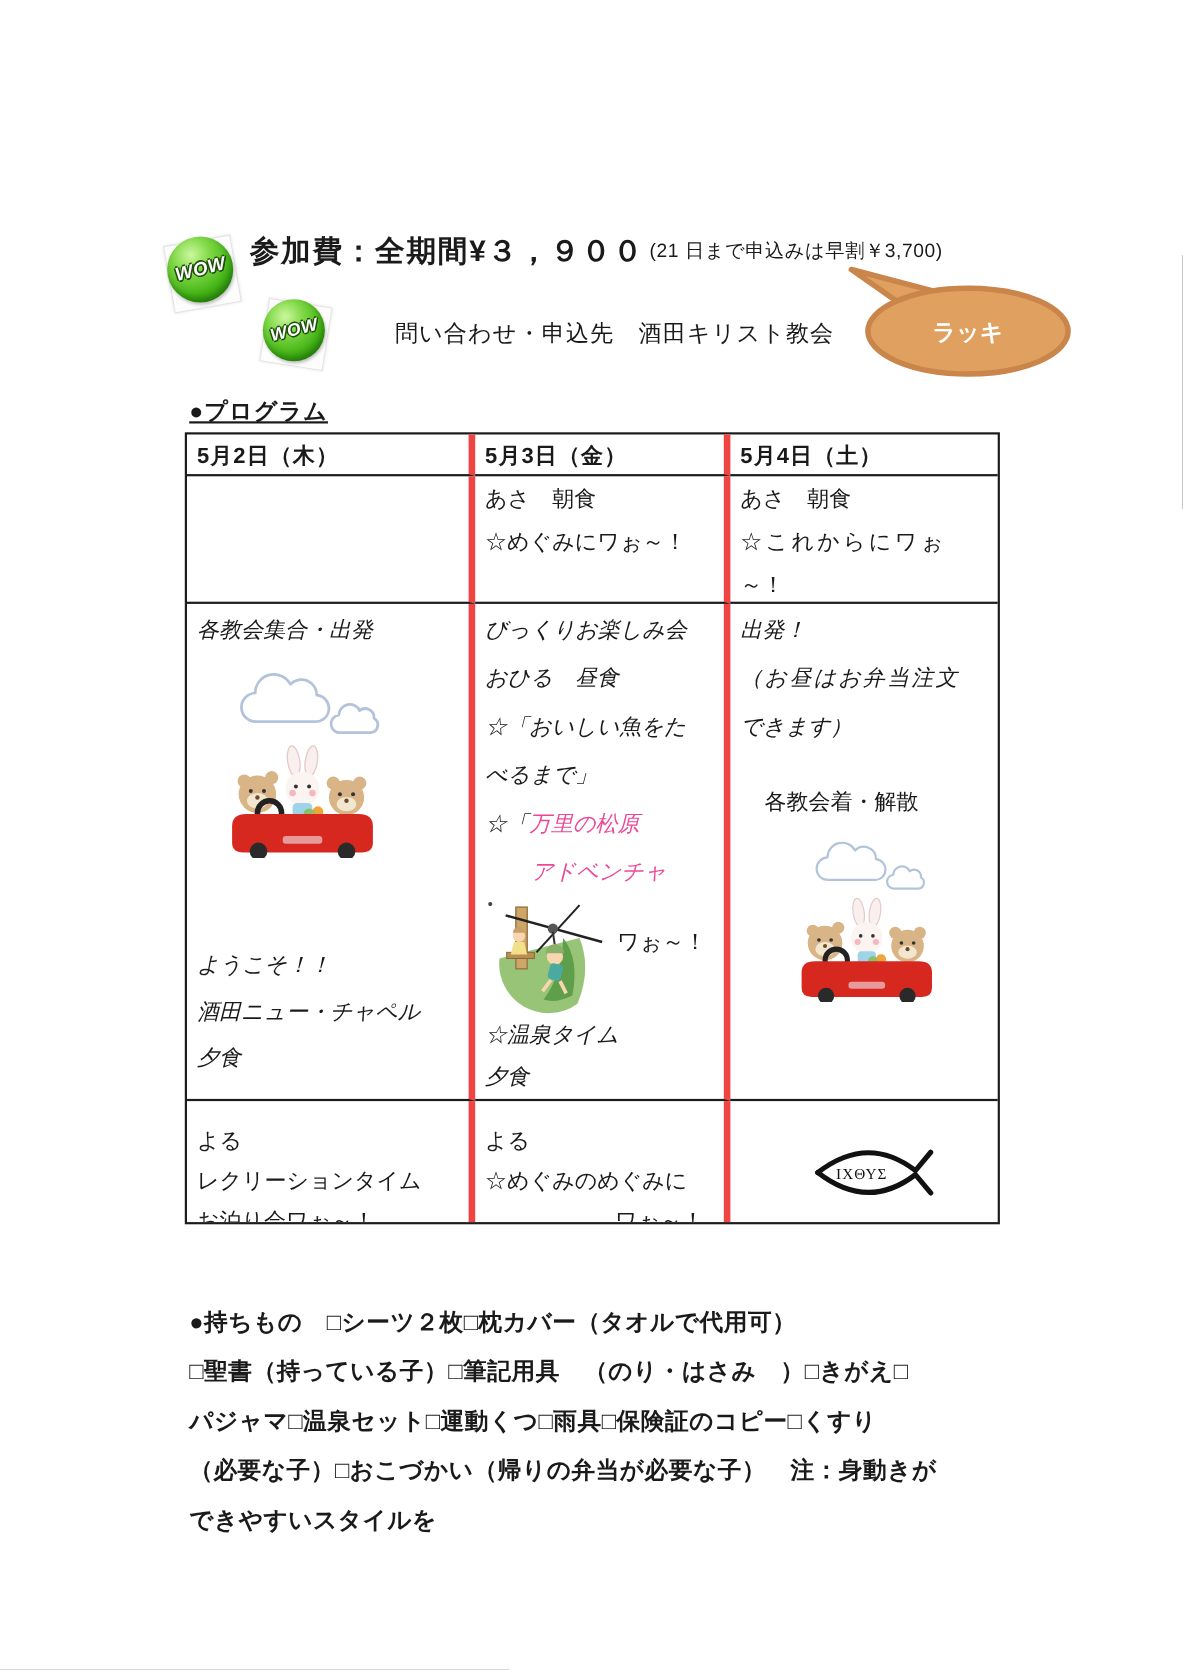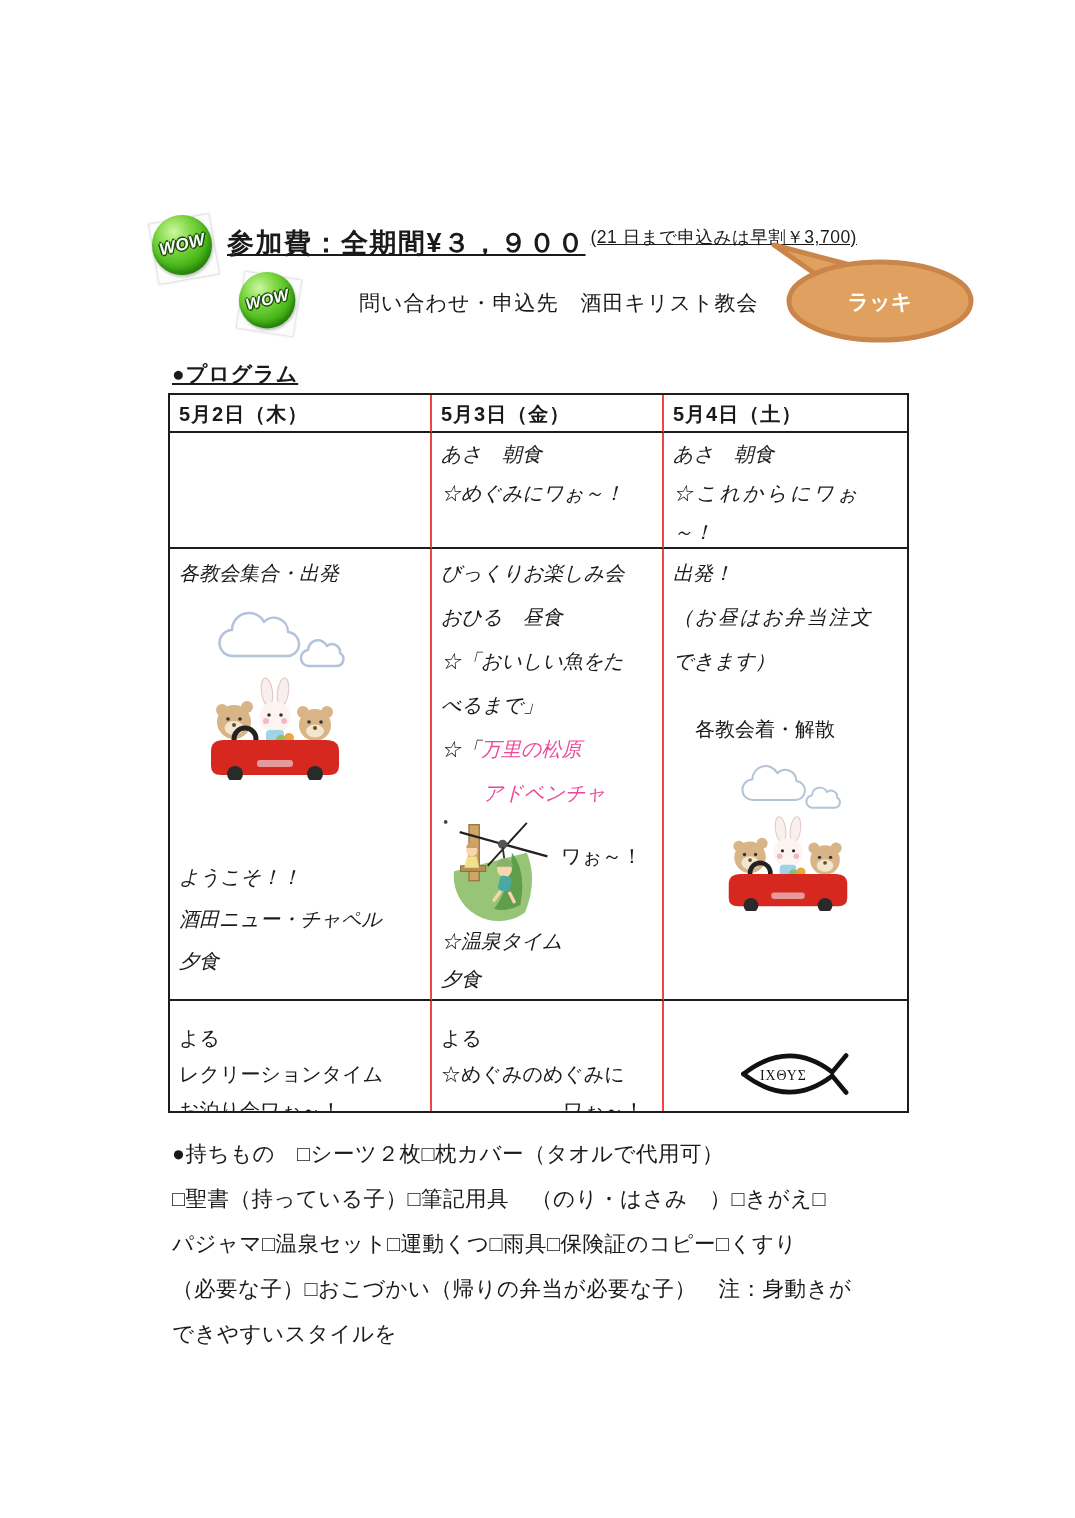--- a/index.html
+++ b/index.html
@@ -15,60 +15,60 @@
   .wow-badge.b1 .wow-card{transform:rotate(-10deg);}
   .wow-badge.b2 .wow-card{transform:rotate(9deg);}
   .wow-ball{position:absolute;left:4px;top:2px;width:60px;height:60px;border-radius:50%;
     background:radial-gradient(circle at 36% 28%, #cdf7a0 0%, #7fd845 30%, #46b517 62%, #1f7a06 100%);
     display:flex;align-items:center;justify-content:center;
     box-shadow:inset -2px -4px 6px rgba(0,60,0,.35), 1px 2px 3px rgba(0,0,0,.25);}
   .wow-text{color:#fff;font-weight:bold;font-style:italic;font-size:17px;letter-spacing:.5px;
     transform:rotate(-14deg);
     text-shadow:-1.5px 0 #1d4d08,1.5px 0 #1d4d08,0 -1.5px #1d4d08,0 1.5px #1d4d08,1px 1px #1d4d08;}
   
-  .fee-line{position:absolute;left:227px;top:225px;display:flex;align-items:flex-start;white-space:nowrap;text-decoration:underline;}
+  .fee-line{position:absolute;left:227px;top:210px;display:flex;align-items:center;white-space:nowrap;}
   .fee-main{font-size:27px;font-weight:600;letter-spacing:1.5px;}
   .fee-note{font-size:17.5px;font-weight:500;margin-left:5px;letter-spacing:.5px;}
   .contact-line{position:absolute;left:359px;top:289px;font-size:21px;font-weight:400;
     letter-spacing:1px;white-space:nowrap;}
   .bubble-wrap{position:absolute;left:762px;top:238px;width:215px;height:112px;}
   
   .program-title{position:absolute;left:172px;top:360px;font-size:21px;font-weight:600;letter-spacing:1px;text-decoration:underline;}
   .ptable{position:absolute;left:168px;top:393px;display:grid;
     grid-template-columns:262px 232px 243px;grid-template-rows:38px 116px 452px 110px;
     border:2px solid #1c1c1c;background:#fff;}
-  .cell{border-right:2px solid #ef4444;border-bottom:2px solid #1c1c1c;
+  .cell{border-right:6px solid #ef4444;border-bottom:2px solid #1c1c1c;
     box-sizing:border-box;padding:2px 6px 0 9px;font-size:20px;overflow:hidden;}
   .cell.last-col{border-right:none;}
   .cell.last-row{border-bottom:none;}
   .hcell{display:flex;align-items:center;font-weight:600;letter-spacing:1px;}
-  .r1 .line{line-height:39px;font-style:italic;}
+  .r1 .line{line-height:39px;}
   .sp3{letter-spacing:3px;}
   .sp2{letter-spacing:2px;}
   .r2 .line{line-height:44px;white-space:nowrap;font-style:italic;}
   .blue{color:#ec4899;}
   .indent40{padding-left:42px;}
   .welcome{margin-top:71px;}
   .welcome .line{line-height:42px;}
   .zipline-row{display:flex;margin-top:2px;}
   .zip-shout{font-size:20px;margin-left:8px;margin-top:26px;white-space:nowrap;}
   .after-zip .line{line-height:38px;}
   .disband{margin-top:26px;padding-left:22px;line-height:40px;white-space:nowrap;}
   .r3 .line{line-height:36px;}
   .r3{padding-top:19px;}
   .shout-right{text-align:right;padding-right:12px;}
-  .fish-cell{display:flex;align-items:flex-end;justify-content:center;margin-left:22px;}
+  .fish-cell{display:flex;align-items:center;justify-content:center;margin-left:22px;}
   .cloud-svg{display:block;}
   .c1-clouds{margin:9px 0 0 26px;}
   .c1-car{margin:2px 0 0 26px;}
   .c3-clouds{margin:10px 0 0 58px;}
   .c3-car{margin:0 0 0 48px;}
   
-  .belongings{position:absolute;left:172px;top:1132px;width:748px;font-size:21.5px;
-    font-weight:400;letter-spacing:.5px;}
+  .belongings{position:absolute;left:172px;top:1180px;width:748px;font-size:21.5px;
+    font-weight:700;letter-spacing:.5px;}
   .belongings .line{line-height:45px;white-space:nowrap;}
 </style>
 </head>
 <body>
 
 <div class="page">
 
   <div class="wow-badge b1" style="left:148px;top:213px;">
     <div class="wow-card"></div>
     <div class="wow-ball">

